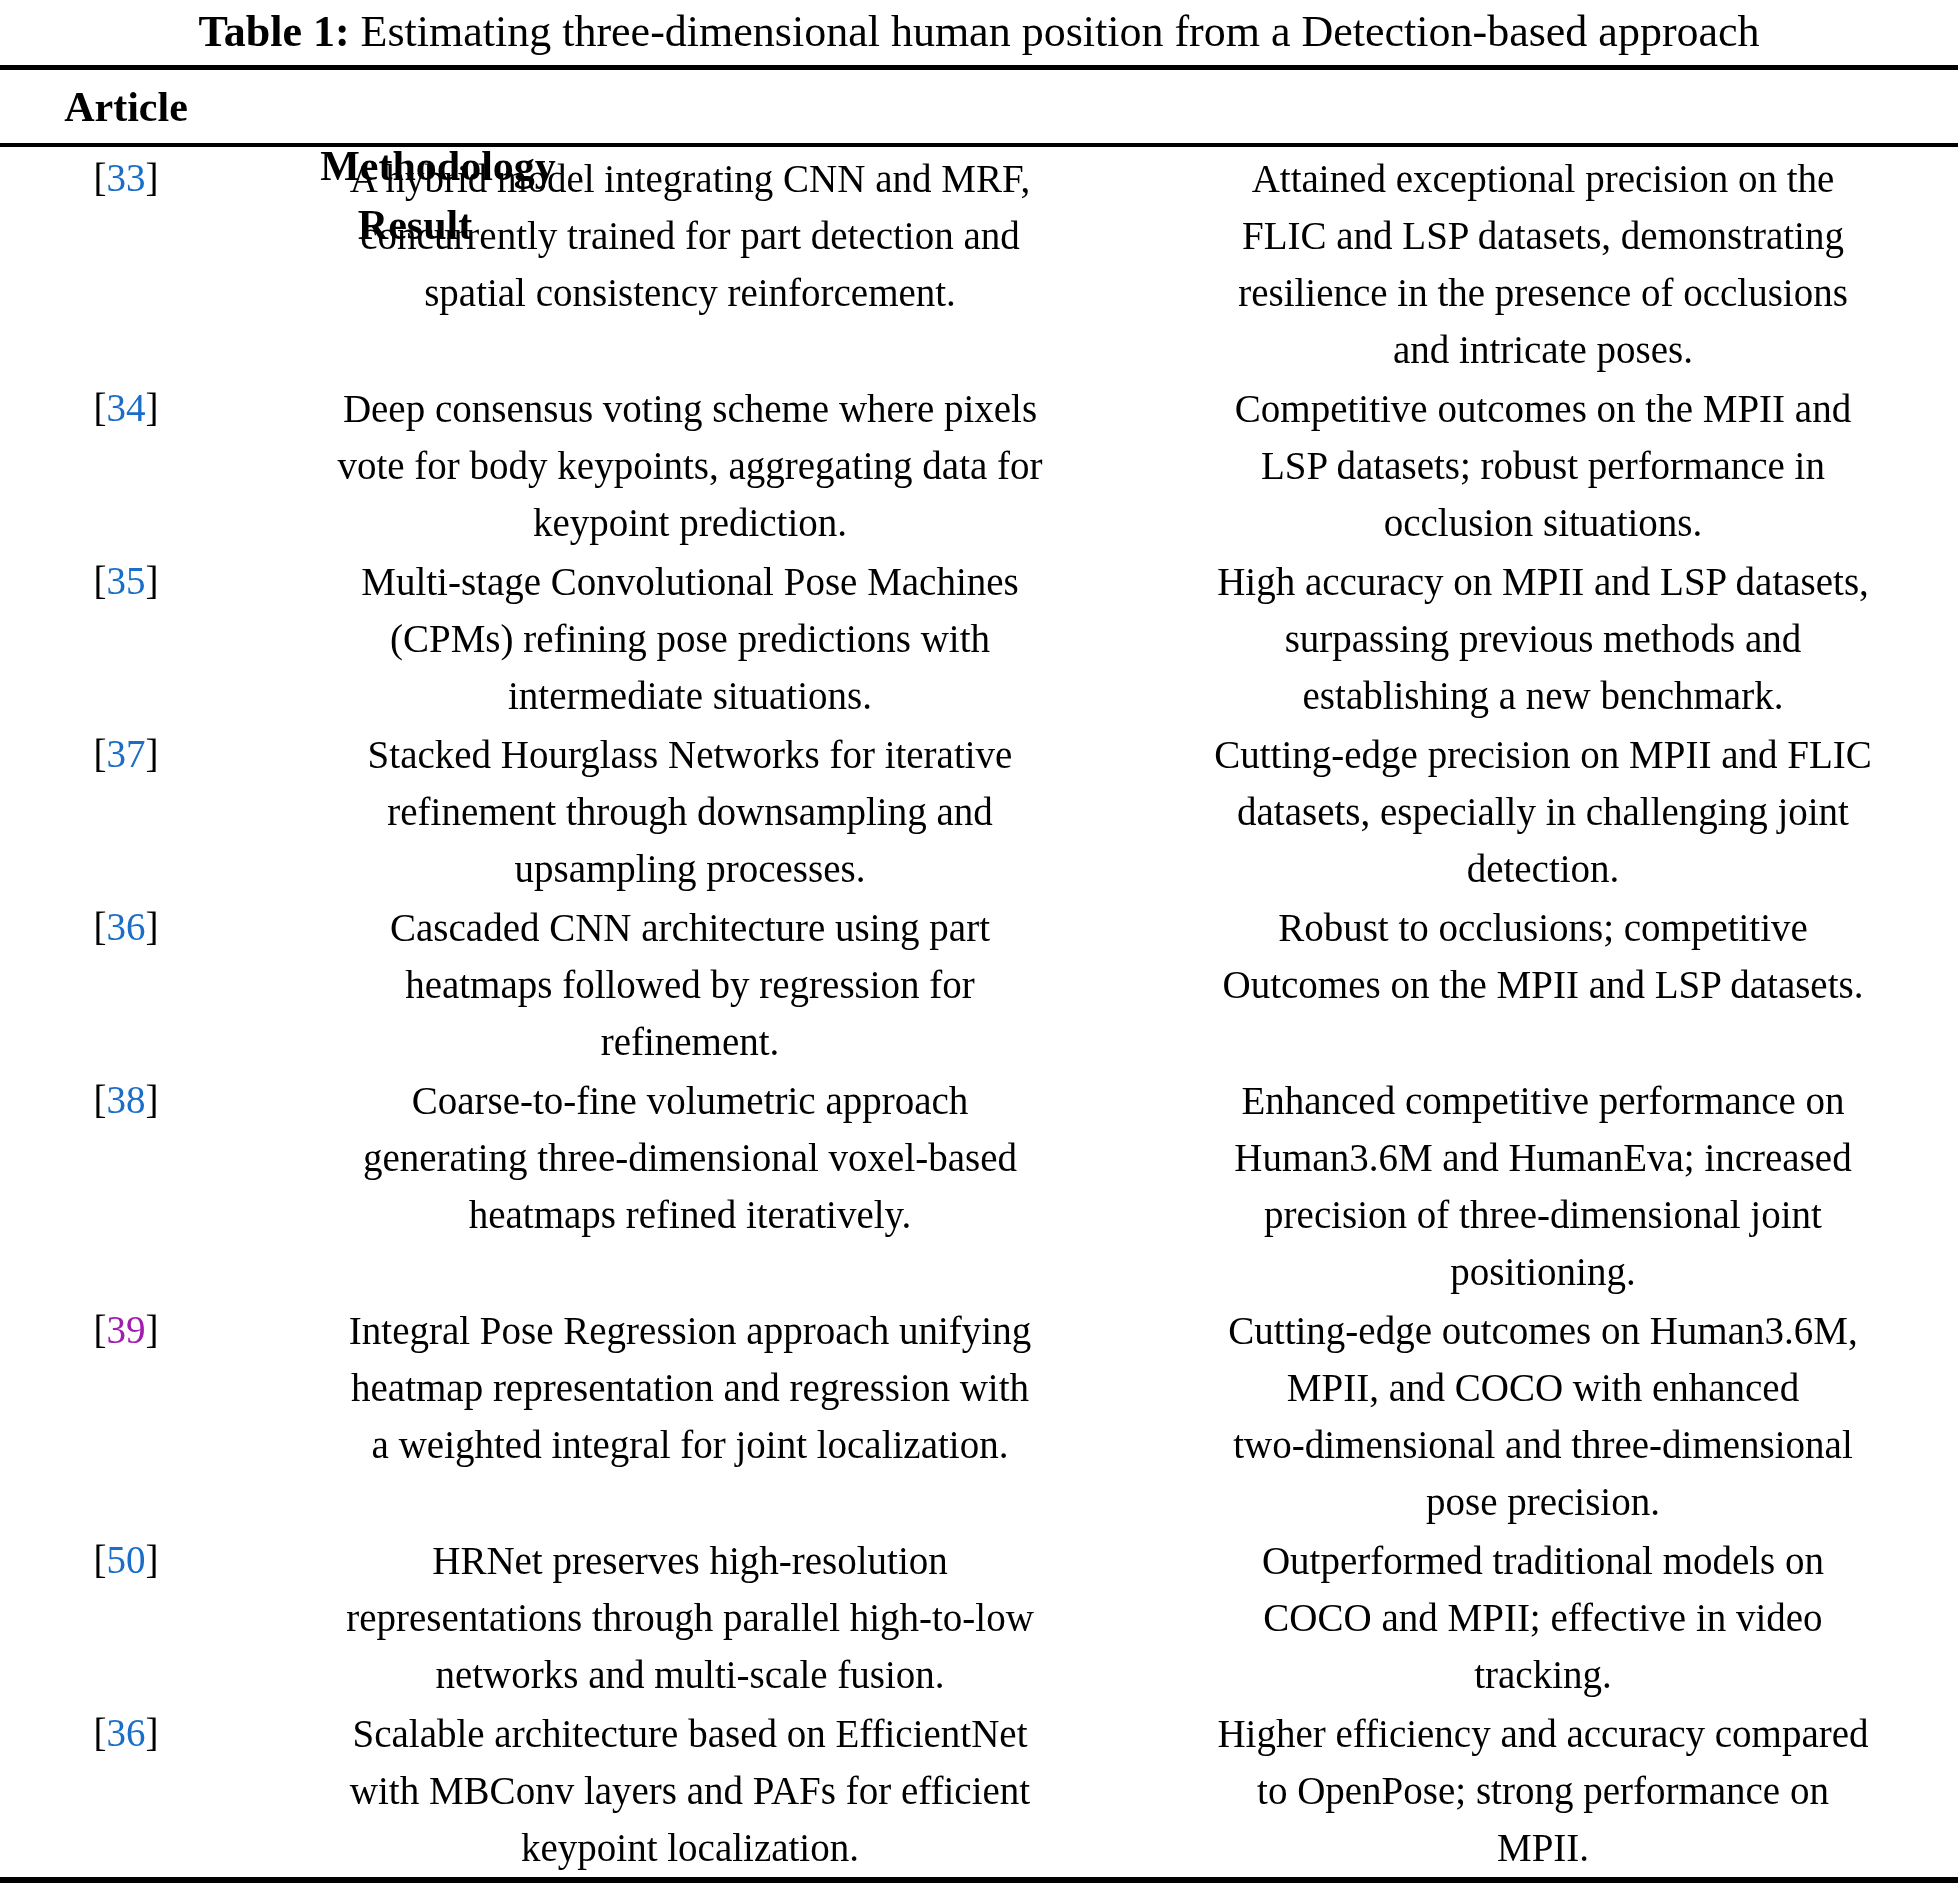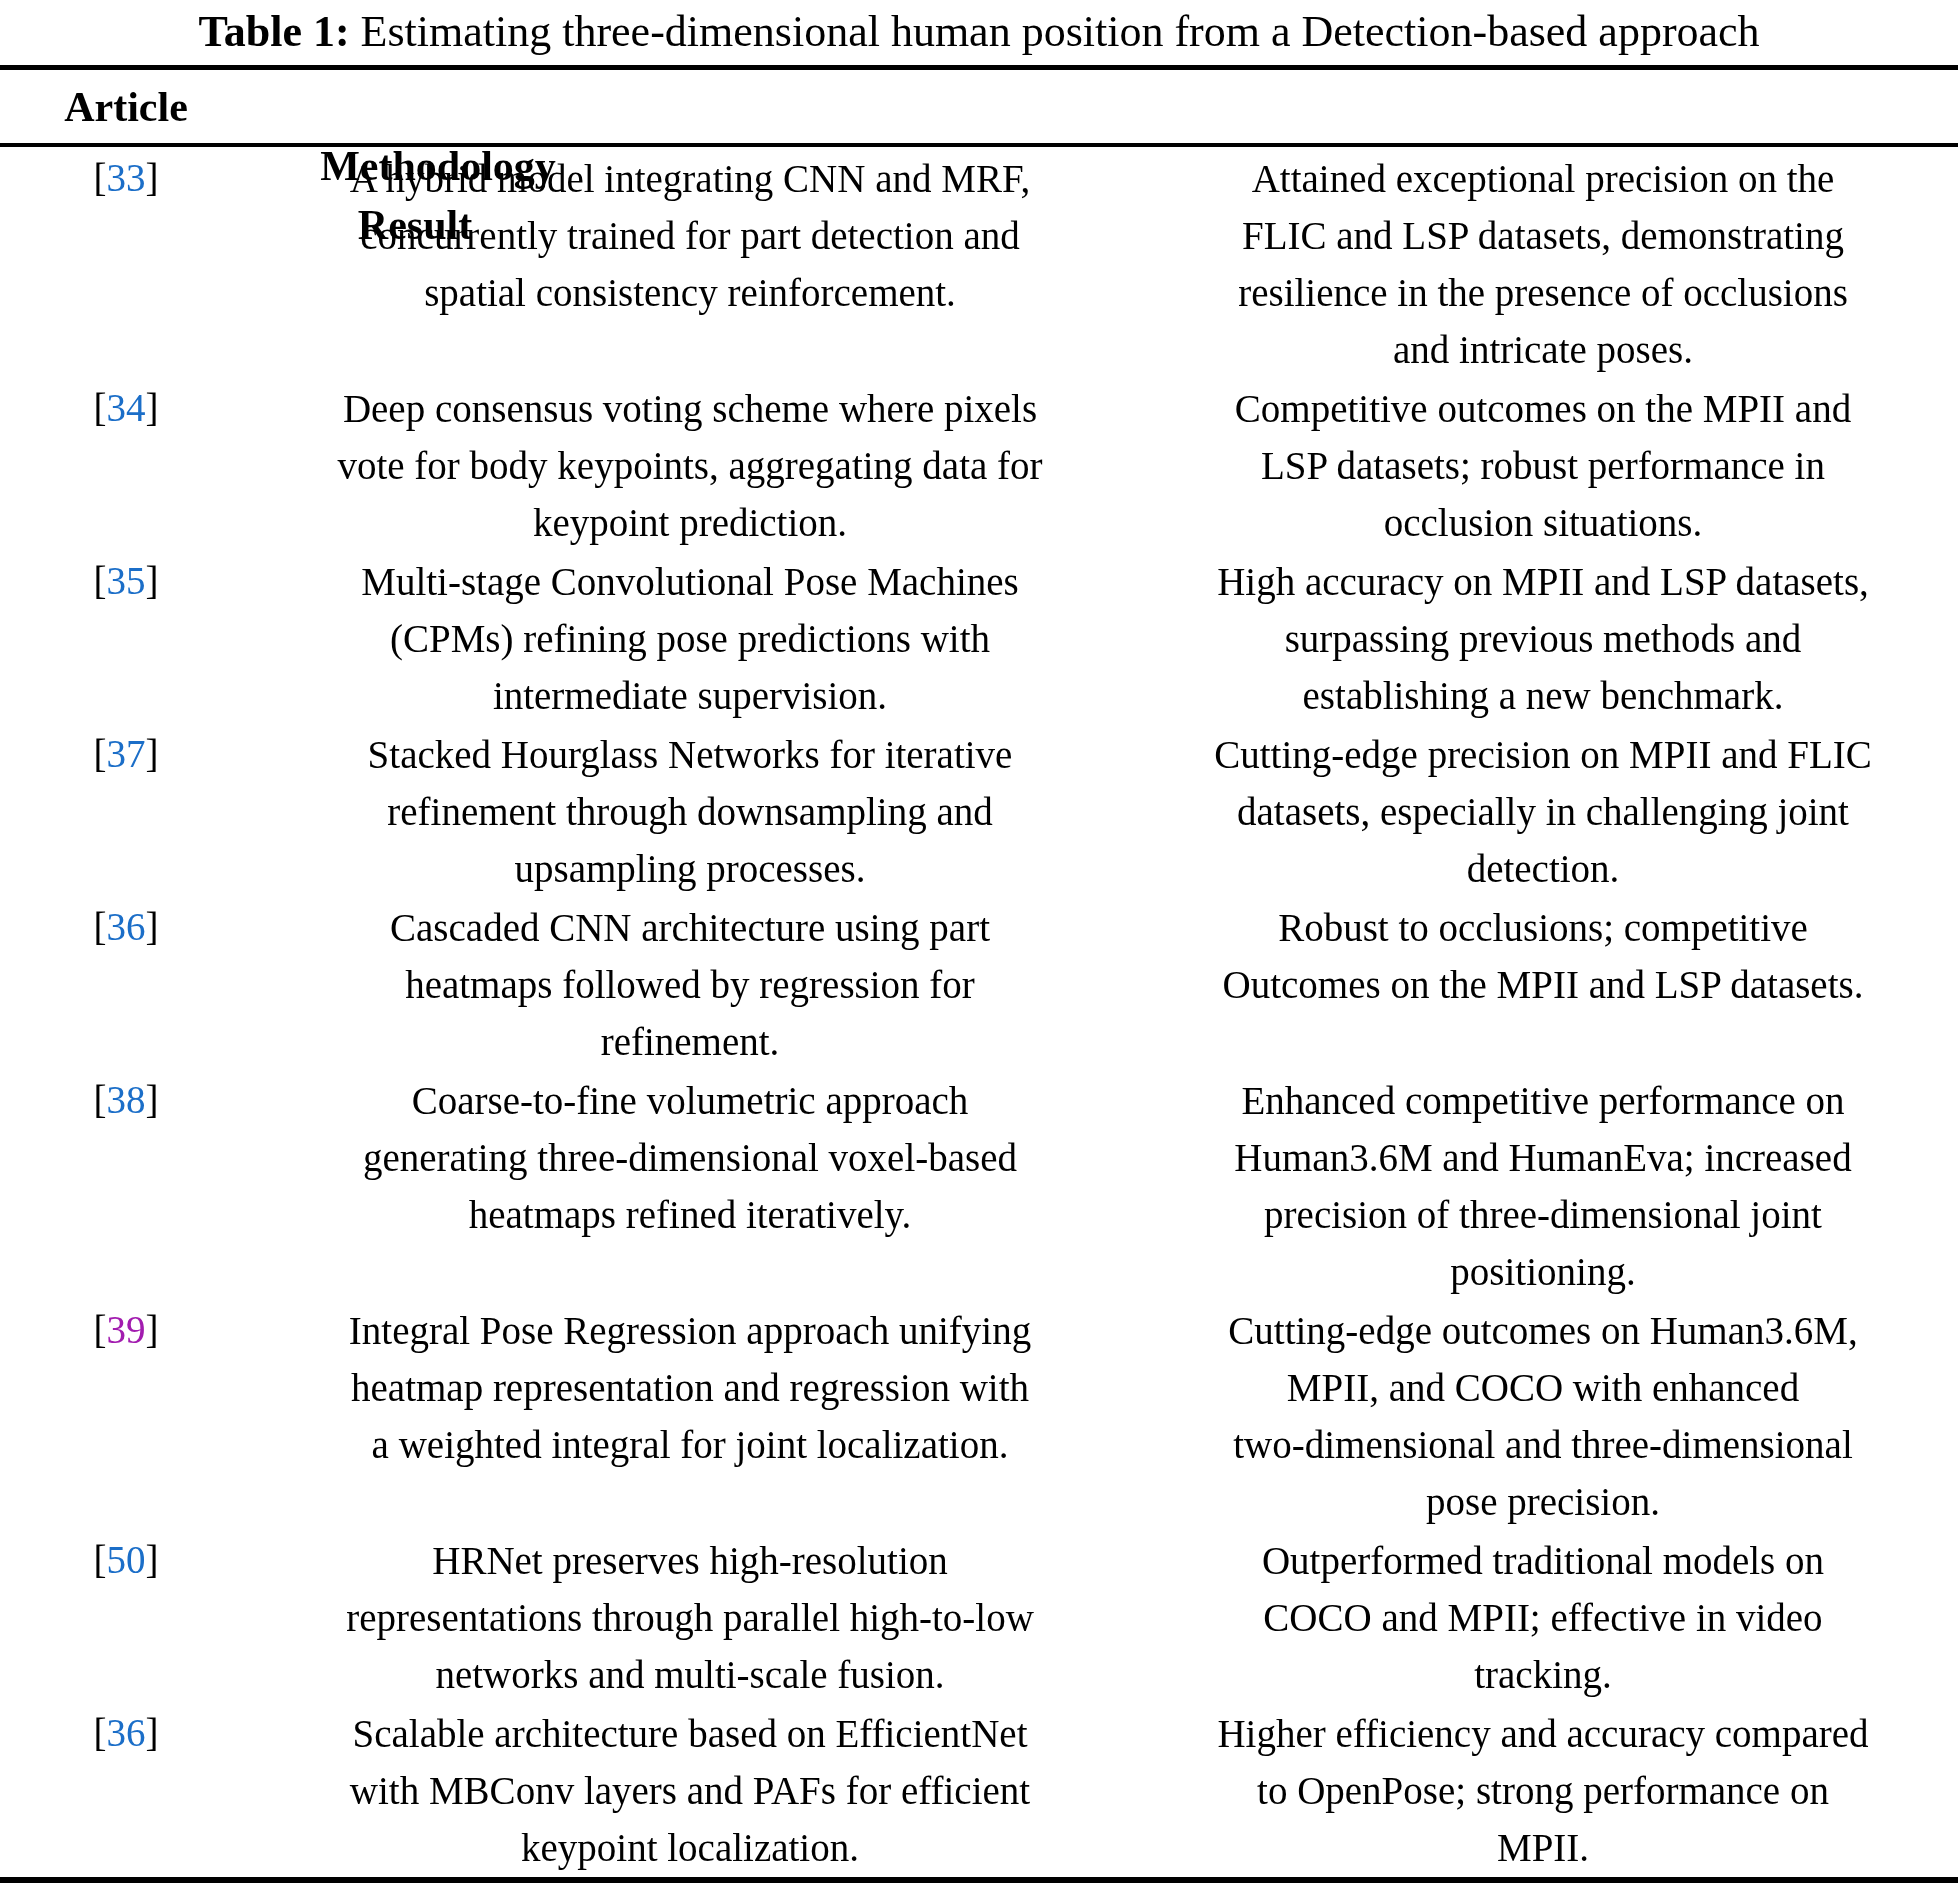--- a/index.html
+++ b/index.html
@@ -124,21 +124,21 @@
 
   <div class="row">
     <div class="col-article">
       <span class="cite">
         <span class="bracket">[</span><span class="refnum" style="color: rgb(27, 110, 200);">35</span><span class="bracket">]</span>
       </span>
     </div>
     <div class="col-meth">
       <p class="cell-text">Multi-stage Convolutional Pose Machines
 (CPMs) refining pose predictions with
-intermediate supervision.</p>
+intermediate situations.</p>
     </div>
     <div class="col-result">
       <p class="cell-text">High accuracy on MPII and LSP datasets,
 surpassing previous methods and
 establishing a new benchmark.</p>
     </div>
   </div>
 
   <div class="row">
     <div class="col-article">

